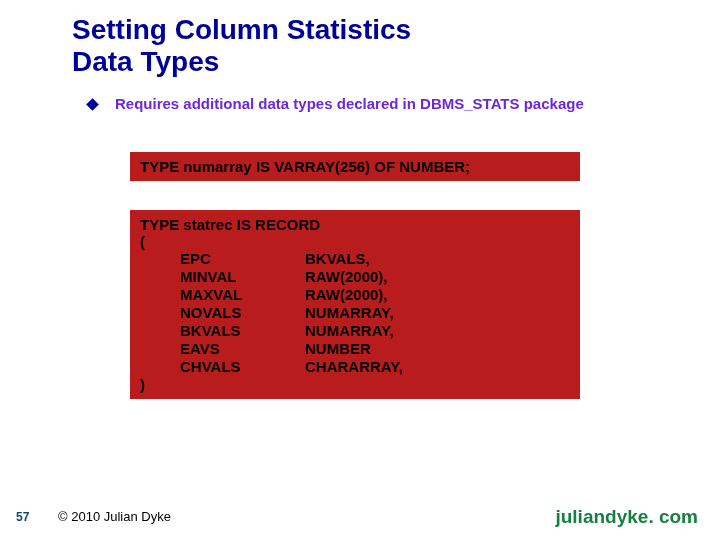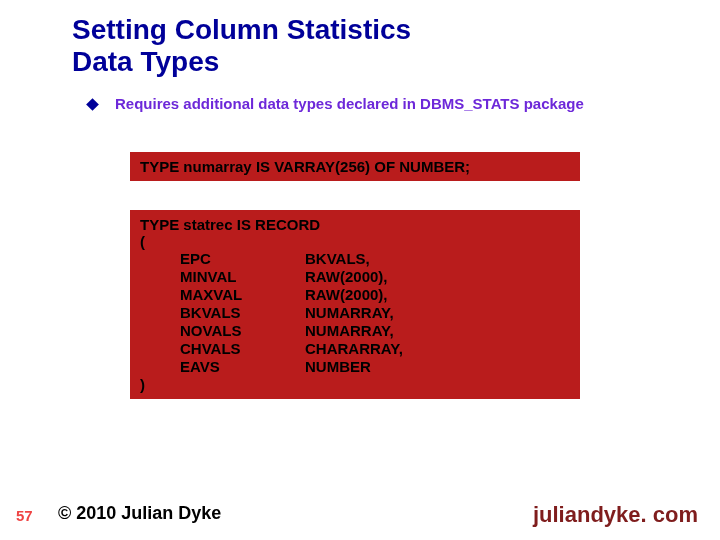--- a/index.html
+++ b/index.html
@@ -11,23 +11,23 @@
   .diamond { width: 9px; height: 9px; background: #000099; transform: rotate(45deg); margin-top: 5px; margin-right: 18px; flex-shrink: 0; }
   .bullet-text { font-size: 15px; font-weight: bold; color: #6d28d9; line-height: 1.2; }
   .codebox { position: absolute; left: 130px; background: #b91c1c; padding: 6px 10px; font-size: 15px; font-weight: bold; color: #000; }
   .box1 { top: 152px; width: 450px; }
   .box2 { top: 189px; width: 450px; }
   .box3 { top: 210px; width: 450px; }
   .record-table { border-collapse: collapse; margin-left: 40px; }
   .record-table td { padding: 0 16px 1px 0; font-size: 15px; font-weight: bold; }
   .record-table td:first-child { width: 125px; }
   .footer { position: absolute; bottom: 16px; left: 0; width: 720px; }
-  .pagenum { position: absolute; left: 16px; bottom: 0; font-size: 15px; font-weight: bold; color: #ef4444; }
-  .copyright { position: absolute; left: 58px; bottom: 0; font-size: 18px; font-weight: bold; color: #000; }
-  .site { position: absolute; right: 22px; bottom: -4px; font-size: 22px; font-weight: bold; color: #7f1d1d; }
+  .pagenum { position: absolute; left: 16px; bottom: 0; font-size: 12px; font-weight: bold; color: #0c4a6e; }
+  .copyright { position: absolute; left: 58px; bottom: 0; font-size: 13px; font-weight: normal; color: #000; }
+  .site { position: absolute; right: 22px; bottom: -4px; font-size: 19px; font-weight: bold; color: #15803d; }
 </style>
 </head>
 <body>
 
 <div class="slide">
 
   <div class="title" style="white-space: pre-line;">Setting Column Statistics
 Data Types</div>
 
   <div class="bullets">
@@ -50,34 +50,34 @@
           </tr>
       <tr>
             <td>MINVAL</td>
             <td>RAW(2000),</td>
           </tr>
       <tr>
             <td>MAXVAL</td>
             <td>RAW(2000),</td>
           </tr>
       <tr>
+            <td>NOVALS</td>
+            <td>NUMARRAY,</td>
+          </tr>
+      <tr>
             <td>BKVALS</td>
             <td>NUMARRAY,</td>
           </tr>
       <tr>
-            <td>NOVALS</td>
-            <td>NUMARRAY,</td>
+            <td>EAVS</td>
+            <td>NUMBER</td>
           </tr>
       <tr>
             <td>CHVALS</td>
             <td>CHARARRAY,</td>
-          </tr>
-      <tr>
-            <td>EAVS</td>
-            <td>NUMBER</td>
           </tr>
     </tbody>
       </table>
     <div>)</div>
   </div>
 
   <div class="footer">
     <div class="pagenum">57</div>
     <div class="copyright">© 2010 Julian Dyke</div>
     <div class="site">juliandyke. com</div>

